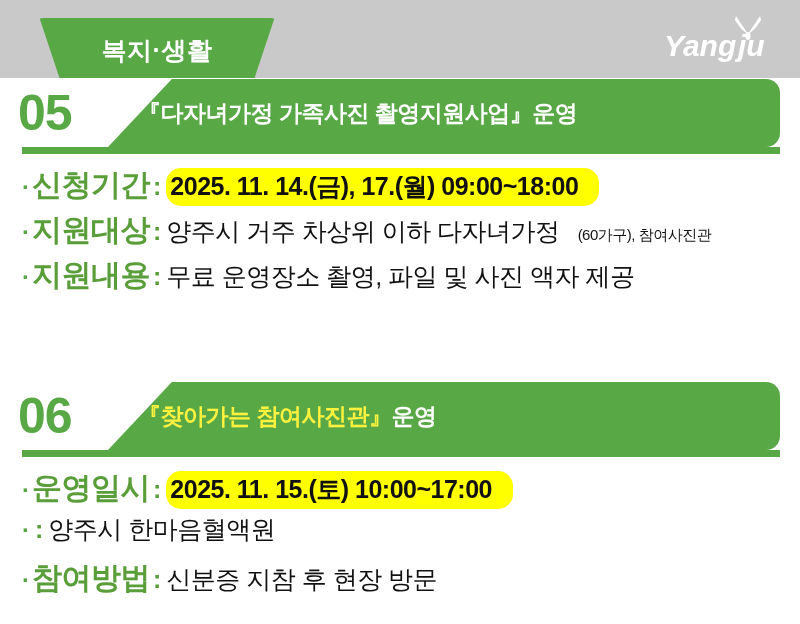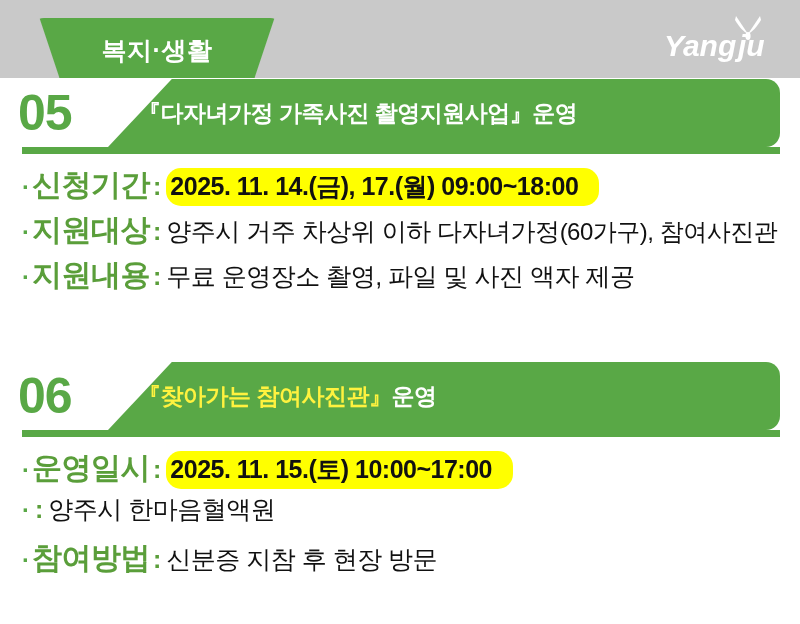--- a/index.html
+++ b/index.html
@@ -57,21 +57,21 @@
     right: 18px;
     top: 8px;
     width: 120px;
     height: 58px;
   }
   .brand-logo svg { display: block; }
 
   
   .section { position: absolute; left: 0; width: 800px; }
   .section-05 { top: 79px; }
-  .section-06 { top: 362px; }
+  .section-06 { top: 382px; }
 
   .banner-row {
     position: relative;
     width: 800px;
     height: 68px;
   }
   .banner-number {
     position: absolute;
     left: 18px;
     top: 2px;
@@ -152,21 +152,22 @@
     font-size: 25px;
     letter-spacing: -0.5px;
   }
   .detail-value.highlight {
     background: #ffff00;
     padding: 2px 21px 3px 4px;
     font-weight: bold;
     border-radius: 15px;
   }
   .detail-value .small-note {
-    font-size: 24px;
+    font-size: 15px;
+    margin-left: 18px;
   }
 </style>
 </head>
 <body>
 
 <div class="header-band"></div>
 
 <div class="category-tab"></div>
 <div class="category-tab-label">복지·생활</div>
 

